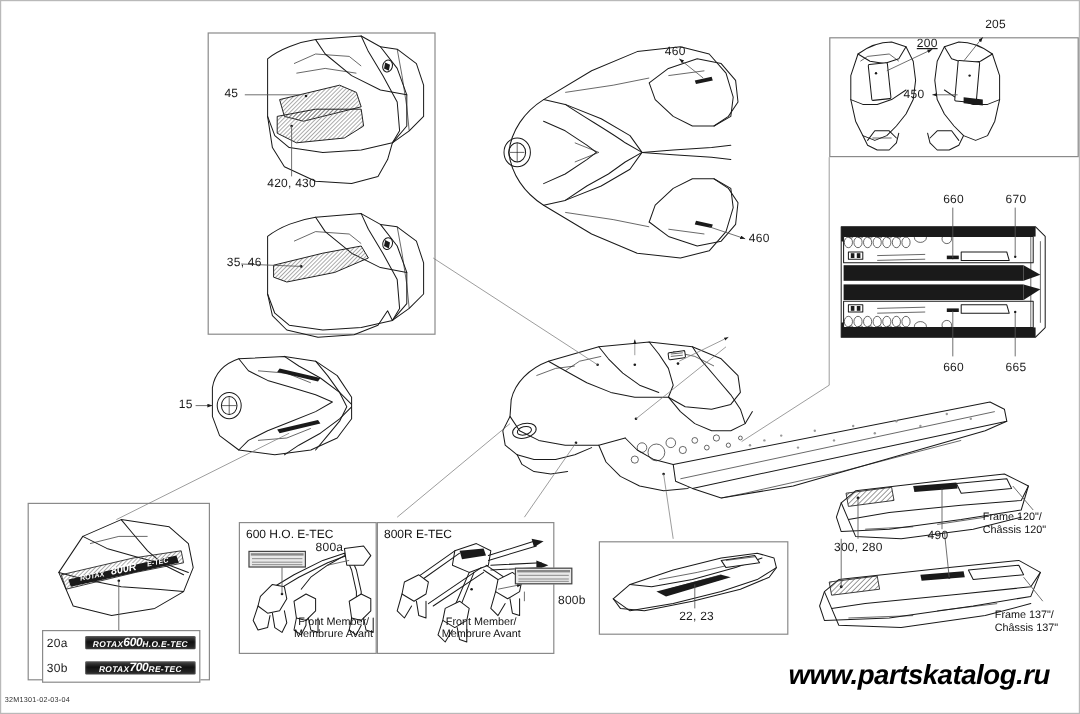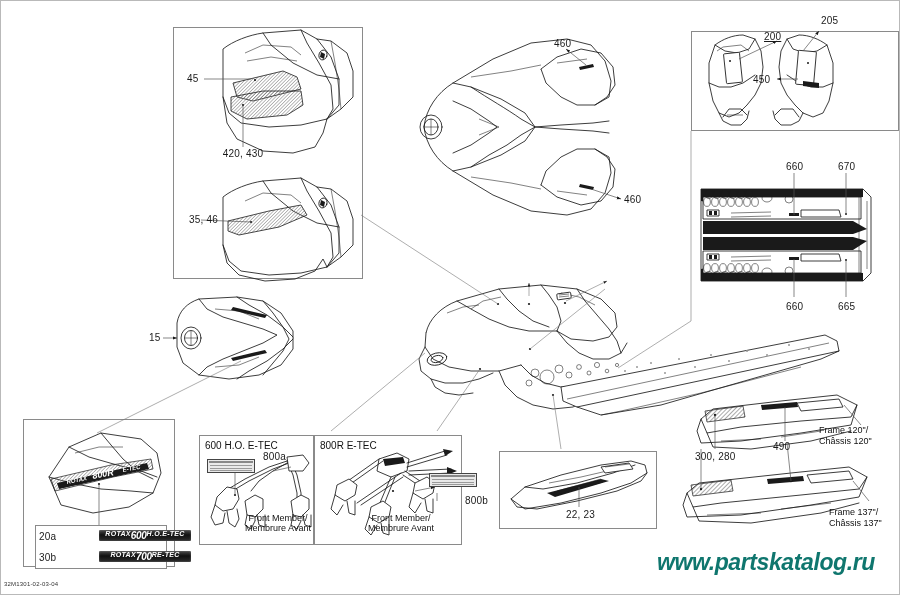--- a/index.html
+++ b/index.html
@@ -5,30 +5,30 @@
   html,body{margin:0;padding:0;background:#fff;}
   body{width:900px;height:595px;position:relative;overflow:hidden;
        font-family:"Liberation Sans",sans-serif;color:#111;}
   #sheet{position:absolute;left:0;top:0;width:900px;height:595px;
          border:1px solid #b9b9b9;box-sizing:border-box;background:#fff;}
   .panel{position:absolute;border:1px solid #8a8a8a;box-sizing:border-box;background:transparent;}
   .lbl{position:absolute;font-size:10px;line-height:11px;color:#1a1a1a;white-space:pre;letter-spacing:.2px;}
   .lbl.c{text-align:center;}
   .svgwrap{position:absolute;left:0;top:0;width:900px;height:595px;pointer-events:none;}
   #watermark{position:absolute;left:640px;top:548px;width:250px;height:28px;
-             font-size:23px;font-style:italic;font-weight:bold;color:#0f766e;
+             font-size:23px;font-style:italic;font-weight:bold;color:#000000;
              text-align:center;letter-spacing:-.4px;
              text-shadow:0 1px 0 rgba(255,255,255,.6);}
   #sheetcode{position:absolute;left:3px;top:580px;font-size:6px;color:#333;letter-spacing:.2px;}
   .decalbox{position:absolute;border:1px solid #8a8a8a;box-sizing:border-box;background:#fff;}
   .decal{position:absolute;height:11px;border-radius:1px;
          background:linear-gradient(180deg,#4a4a4a 0%,#111 45%,#2c2c2c 100%);
          color:#fff;font-size:7px;font-weight:bold;font-style:italic;
-         display:flex;align-items:flex-start;justify-content:center;letter-spacing:.3px;
-         box-shadow:inset 0 0 2px rgba(255,255,255,.35);overflow:hidden;margin-left:28px;}
+         display:flex;align-items:flex-end;justify-content:center;letter-spacing:.3px;
+         box-shadow:inset 0 0 2px rgba(255,255,255,.35);overflow:hidden;}
   .decal .big{font-size:10px;letter-spacing:-.3px;}
   .warnlabel{position:absolute;box-sizing:border-box;border:1px solid #444;background:#e9e9e9;
              display:flex;flex-direction:column;justify-content:flex-start;overflow:hidden;}
   .warnlabel .bar{height:3px;background:#888;margin:1px 1px 1px 1px;}
   .warnlabel .ln{height:1px;background:#9a9a9a;margin:1px 2px;}
   .subtitle{position:absolute;font-size:9px;color:#111;}
   .ttl{position:absolute;font-size:10px;color:#111;}
 </style>
 </head>
 <body>

